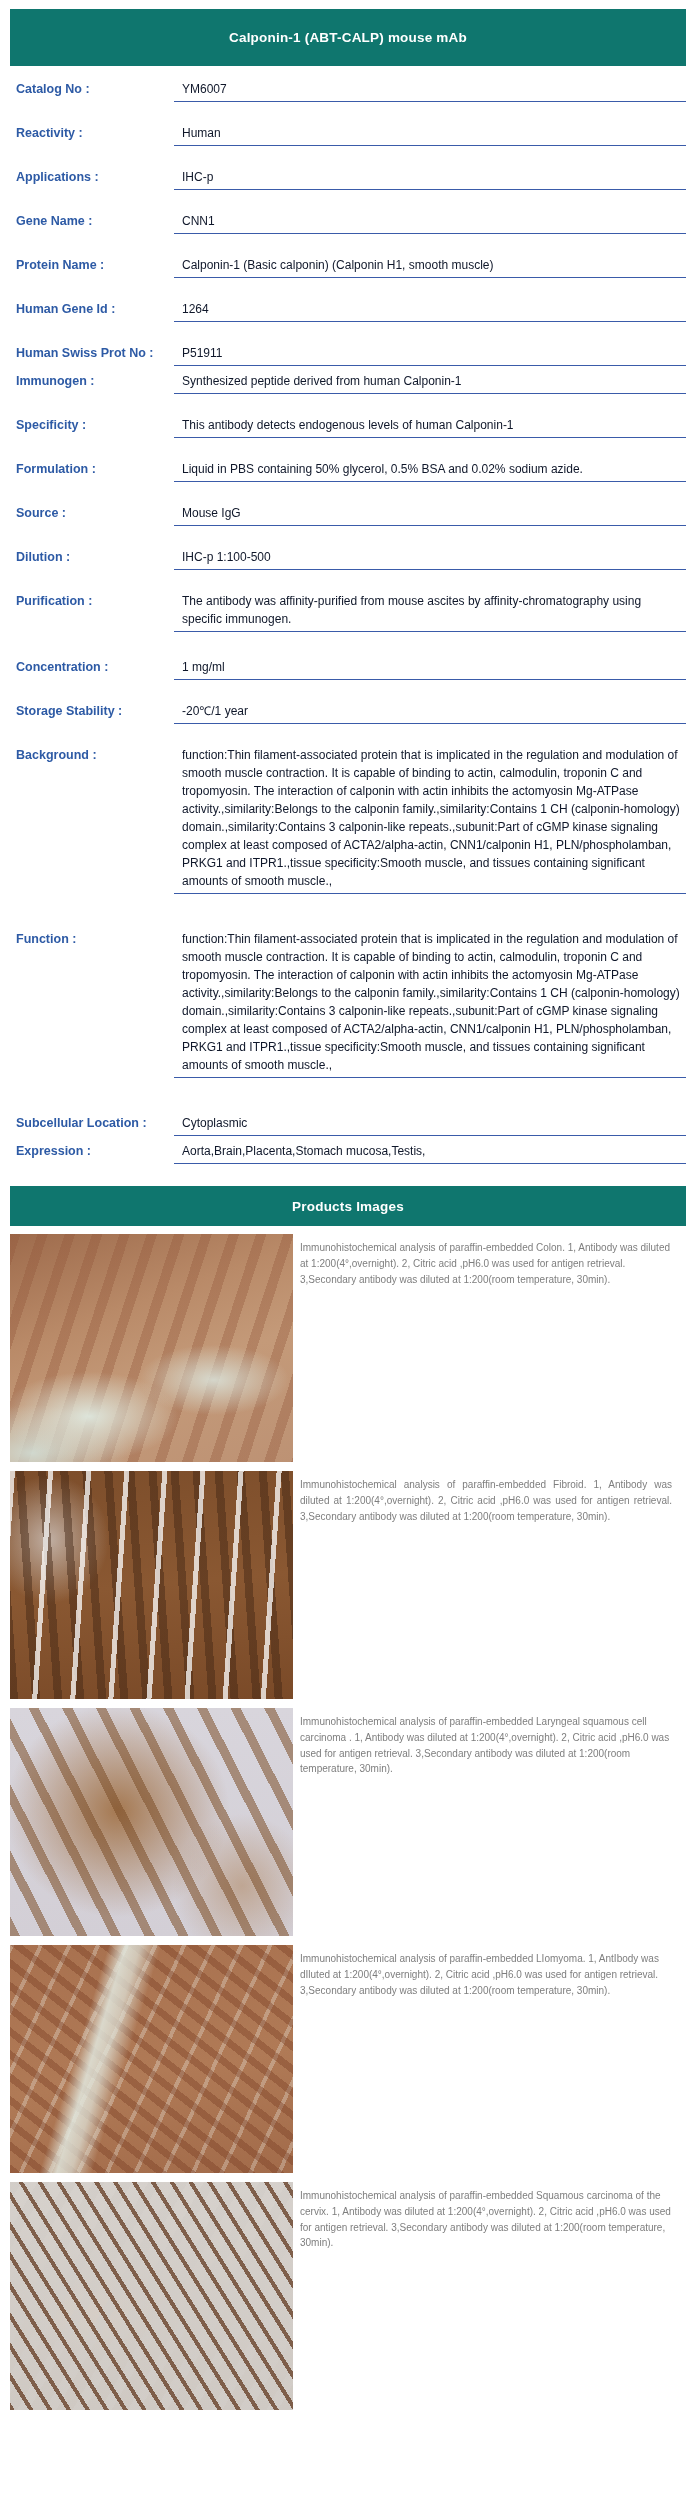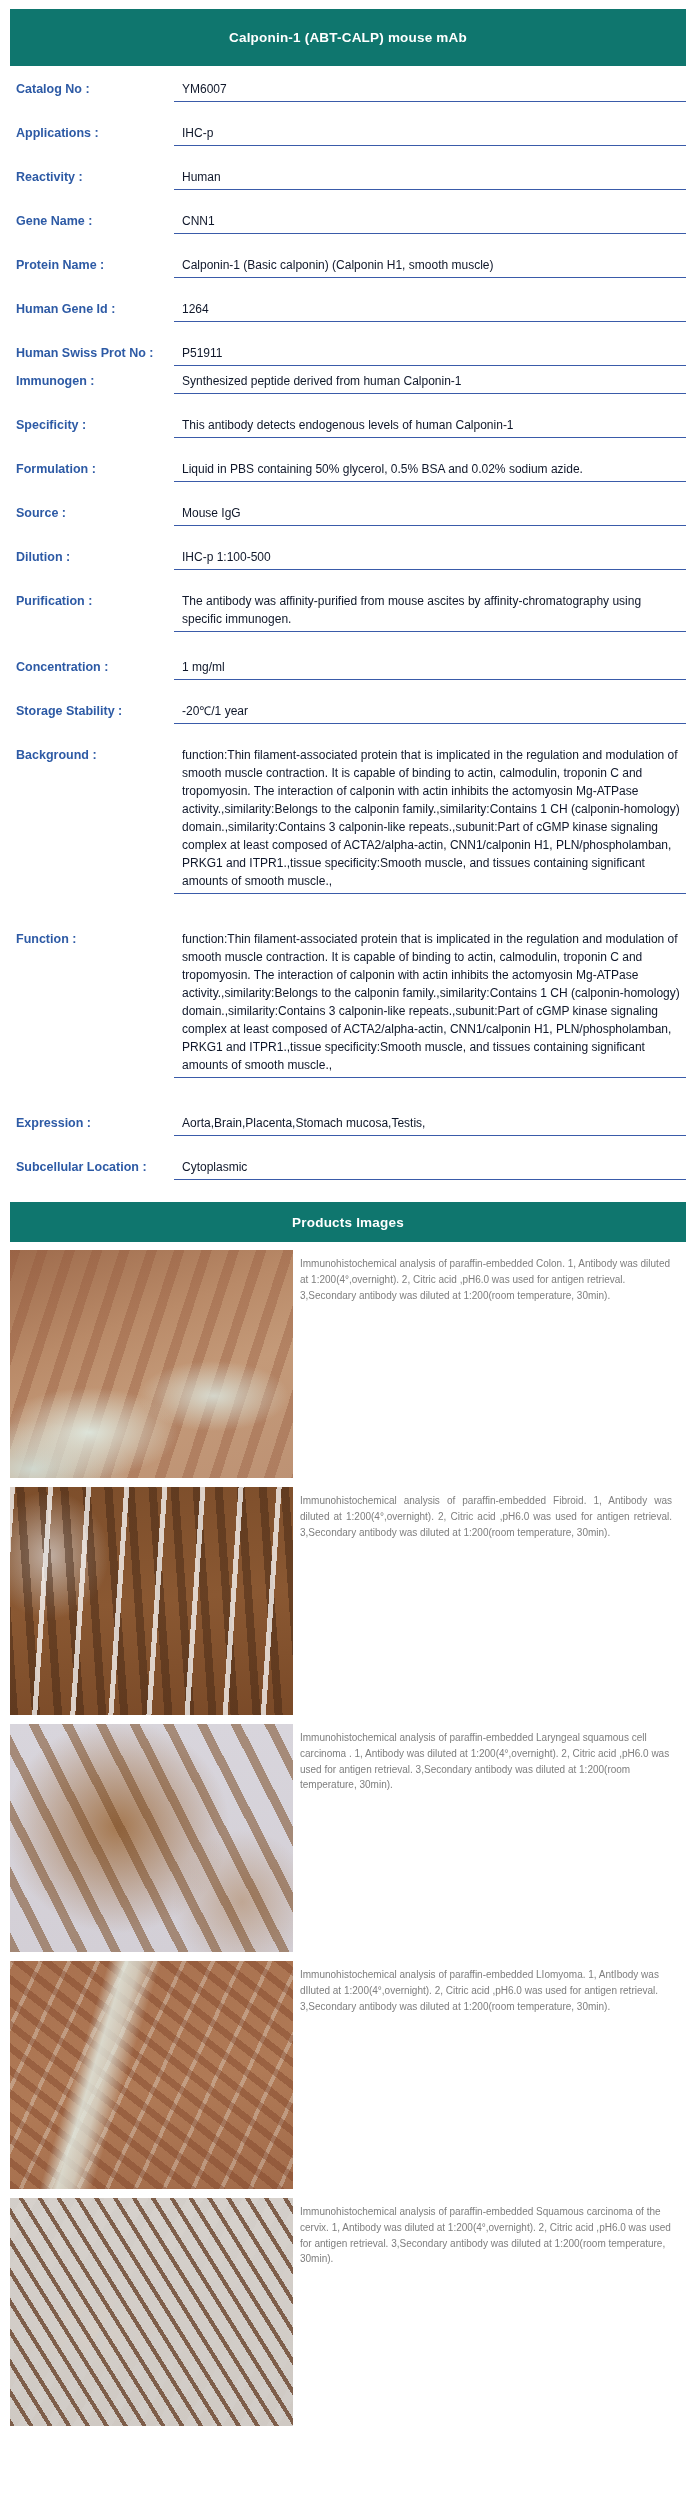--- a/index.html
+++ b/index.html
@@ -111,26 +111,26 @@
   <div class="banner">
     <span>Calponin-1 (ABT-CALP) mouse mAb</span>
   </div>
 
   <div class="fields">
     <div class="row">
       <div class="label">Catalog No :</div>
       <div class="value">YM6007</div>
     </div>
     <div class="row">
+      <div class="label">Reactivity :</div>
+      <div class="value">Human</div>
+    </div>
+    <div class="row">
       <div class="label">Applications :</div>
       <div class="value">IHC-p</div>
-    </div>
-    <div class="row">
-      <div class="label">Reactivity :</div>
-      <div class="value">Human</div>
     </div>
     <div class="row">
       <div class="label">Gene Name :</div>
       <div class="value">CNN1</div>
     </div>
     <div class="row">
       <div class="label">Protein Name :</div>
       <div class="value">Calponin-1 (Basic calponin) (Calponin H1, smooth muscle)</div>
     </div>
     <div class="row">
@@ -174,28 +174,28 @@
       <div class="value">-20℃/1 year</div>
     </div>
     <div class="row para">
       <div class="label">Background :</div>
       <div class="value">function:Thin filament-associated protein that is implicated in the regulation and modulation of smooth muscle contraction. It is capable of binding to actin, calmodulin, troponin C and tropomyosin. The interaction of calponin with actin inhibits the actomyosin Mg-ATPase activity.,similarity:Belongs to the calponin family.,similarity:Contains 1 CH (calponin-homology) domain.,similarity:Contains 3 calponin-like repeats.,subunit:Part of cGMP kinase signaling complex at least composed of ACTA2/alpha-actin, CNN1/calponin H1, PLN/phospholamban, PRKG1 and ITPR1.,tissue specificity:Smooth muscle, and tissues containing significant amounts of smooth muscle.,</div>
     </div>
     <div class="row para">
       <div class="label">Function :</div>
       <div class="value">function:Thin filament-associated protein that is implicated in the regulation and modulation of smooth muscle contraction. It is capable of binding to actin, calmodulin, troponin C and tropomyosin. The interaction of calponin with actin inhibits the actomyosin Mg-ATPase activity.,similarity:Belongs to the calponin family.,similarity:Contains 1 CH (calponin-homology) domain.,similarity:Contains 3 calponin-like repeats.,subunit:Part of cGMP kinase signaling complex at least composed of ACTA2/alpha-actin, CNN1/calponin H1, PLN/phospholamban, PRKG1 and ITPR1.,tissue specificity:Smooth muscle, and tissues containing significant amounts of smooth muscle.,</div>
     </div>
-    <div class="row">
-      <div class="label">Expression :</div>
-      <div class="value">Aorta,Brain,Placenta,Stomach mucosa,Testis,</div>
-    </div>
     <div class="row tight">
       <div class="label">Subcellular Location :</div>
       <div class="value">Cytoplasmic</div>
     </div>
+    <div class="row">
+      <div class="label">Expression :</div>
+      <div class="value">Aorta,Brain,Placenta,Stomach mucosa,Testis,</div>
+    </div>
   </div>
 
   <div class="banner products-banner">
     <span>Products Images</span>
   </div>
 
   <div class="products">
     <div class="product">
       <div class="ihc ihc1"></div>
       <div class="caption">Immunohistochemical analysis of paraffin-embedded Colon. 1, Antibody was diluted at 1:200(4°,overnight). 2, Citric acid ,pH6.0 was used for antigen retrieval. 3,Secondary antibody was diluted at 1:200(room temperature, 30min).</div>

